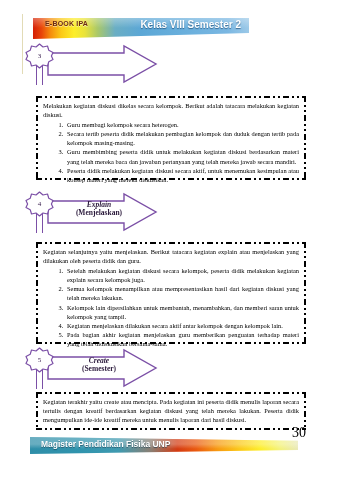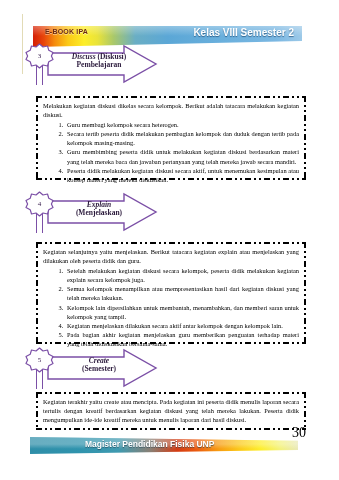--- a/index.html
+++ b/index.html
@@ -32,23 +32,22 @@
     height: 60px;
     background: #d8cf9e;
     opacity: .75;
   }
 
   
   .header-band {
     position: absolute;
     left: 33px;
     top: 18px;
-    width: 269px;
+    width: 216px;
     height: 21px;
-    margin-top: 8px;
   }
   .header-band .band-bg {
     position: absolute;
     inset: 0;
     background: linear-gradient(90deg,
         #d41e05 0%,
         #e8450a 4%,
         #f58b0d 8%,
         #fbc917 13%,
         #fdee2a 19%,
@@ -246,21 +245,20 @@
   .footer-label {
     position: absolute;
     left: 11px;
     top: 2px;
     font-family: "Liberation Sans", sans-serif;
     font-weight: bold;
     font-size: 8.5px;
     color: #ffffff;
     text-shadow: 0 1px 1px rgba(0,40,60,.6);
     white-space: nowrap;
-    margin-left: 44px;
   }
   .page-number {
     position: absolute;
     right: 33px;
     top: 425px;
     font-family: "Liberation Serif", serif;
     font-size: 14px;
     color: #000;
   }
 </style>
@@ -283,24 +281,20 @@
     <div class="sh-arrow">
       <svg width="112" height="40" viewBox="0 0 112 40">
         <polygon points="2,9 78,9 78,2 110,20 78,38 78,31 2,31" fill="#ffffff" stroke="#7b4fa6" stroke-width="1.4"></polygon>
       </svg>
     </div>
     <div class="sh-badge">
       <svg width="29" height="26" viewBox="0 0 29 26">
         <polygon points="14.5,1 18,4 22.5,3 23.8,7.3 28,9.5 26.4,13 28,16.5 23.8,18.7 22.5,23 18,22 14.5,25 11,22 6.5,23 5.2,18.7 1,16.5 2.6,13 1,9.5 5.2,7.3 6.5,3 11,4" fill="#ffffff" stroke="#7b4fa6" stroke-width="1.2" stroke-linejoin="round"></polygon>
       </svg>
       <div class="sh-badge-num">3</div>
-    </div>
-    <div class="sh-text">
-      <div class="t1"><span>Discuss</span><span class="plain">&nbsp;</span><span class="plain">(Diskusi)</span></div>
-      <div class="t2">Pembelajaran</div>
     </div>
   </div>
 
   <div class="content-box" style="top:96px; height:84px;">
     <div class="bx-edge bx-top"></div>
     <div class="bx-edge bx-bottom"></div>
     <div class="bx-edge bx-left"></div>
     <div class="bx-edge bx-right"></div>
     <p class="para">Melakukan kegiatan diskusi dikelas secara kelompok. Berikut adalah tatacara melakukan kegiatan diskusi.</p>
     <ol class="steps">

